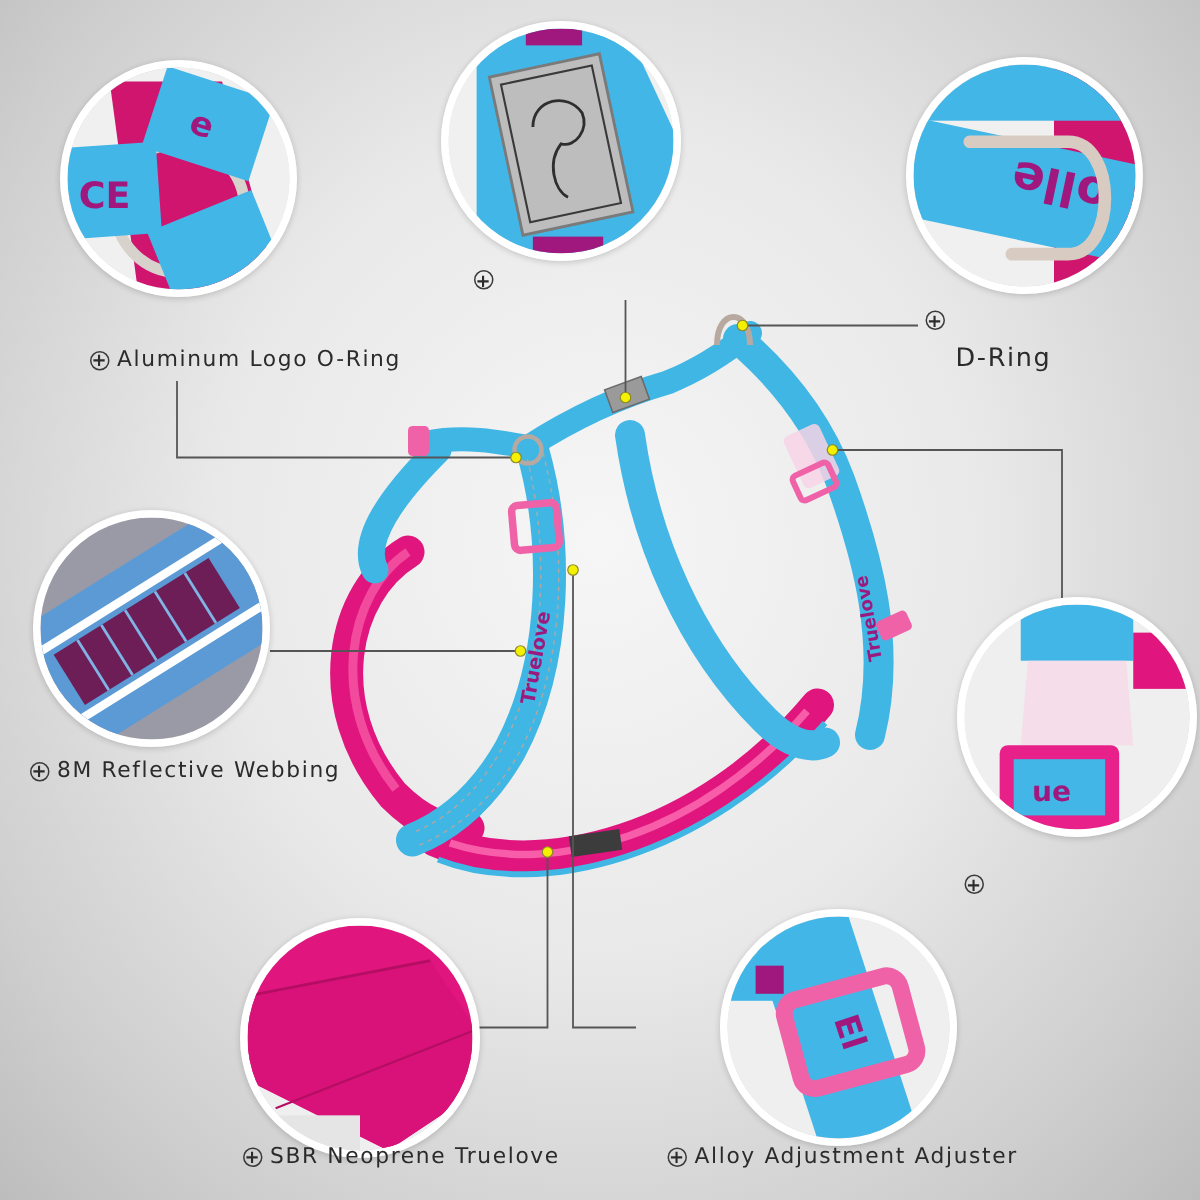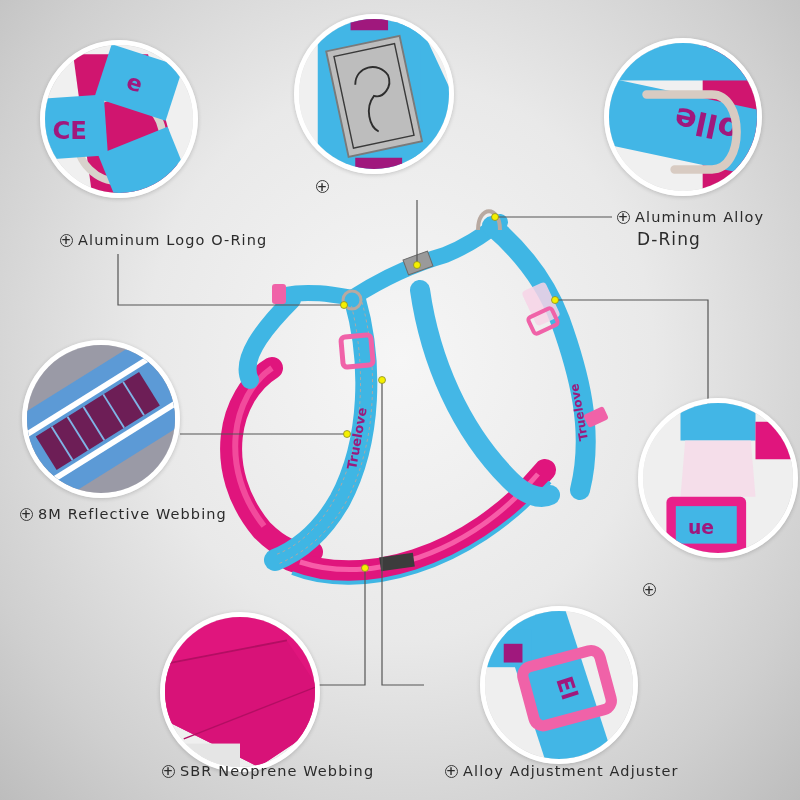--- a/index.html
+++ b/index.html
@@ -197,34 +197,33 @@
   <span class="plus-icon">+</span>
   <span>Aluminum Logo O-Ring</span>
 </div>
 
 <div class="feature-label" style="left:316px;top:180px;">
   <span class="plus-icon">+</span>
 </div>
 
 <div class="feature-label" style="left:617px;top:207px;">
   <span class="plus-icon">+</span>
-  <span>Aluminum Alloy</span>
 </div>
 <div class="label-line2" style="left:637px;top:229px;">D-Ring</div>
 
 <div class="feature-label" style="left:20px;top:504px;">
   <span class="plus-icon">+</span>
   <span>8M Reflective Webbing</span>
 </div>
 
 <div class="feature-label" style="left:643px;top:583px;font-size:13px;letter-spacing:0.9px;">
   <span class="plus-icon">+</span>
 </div>
 
 <div class="feature-label" style="left:162px;top:761px;">
   <span class="plus-icon">+</span>
-  <span>SBR Neoprene Webbing</span>
+  <span>SBR Neoprene Truelove</span>
 </div>
 
 <div class="feature-label" style="left:445px;top:761px;">
   <span class="plus-icon">+</span>
   <span>Alloy Adjustment Adjuster</span>
 </div>
 
 </body></html>

